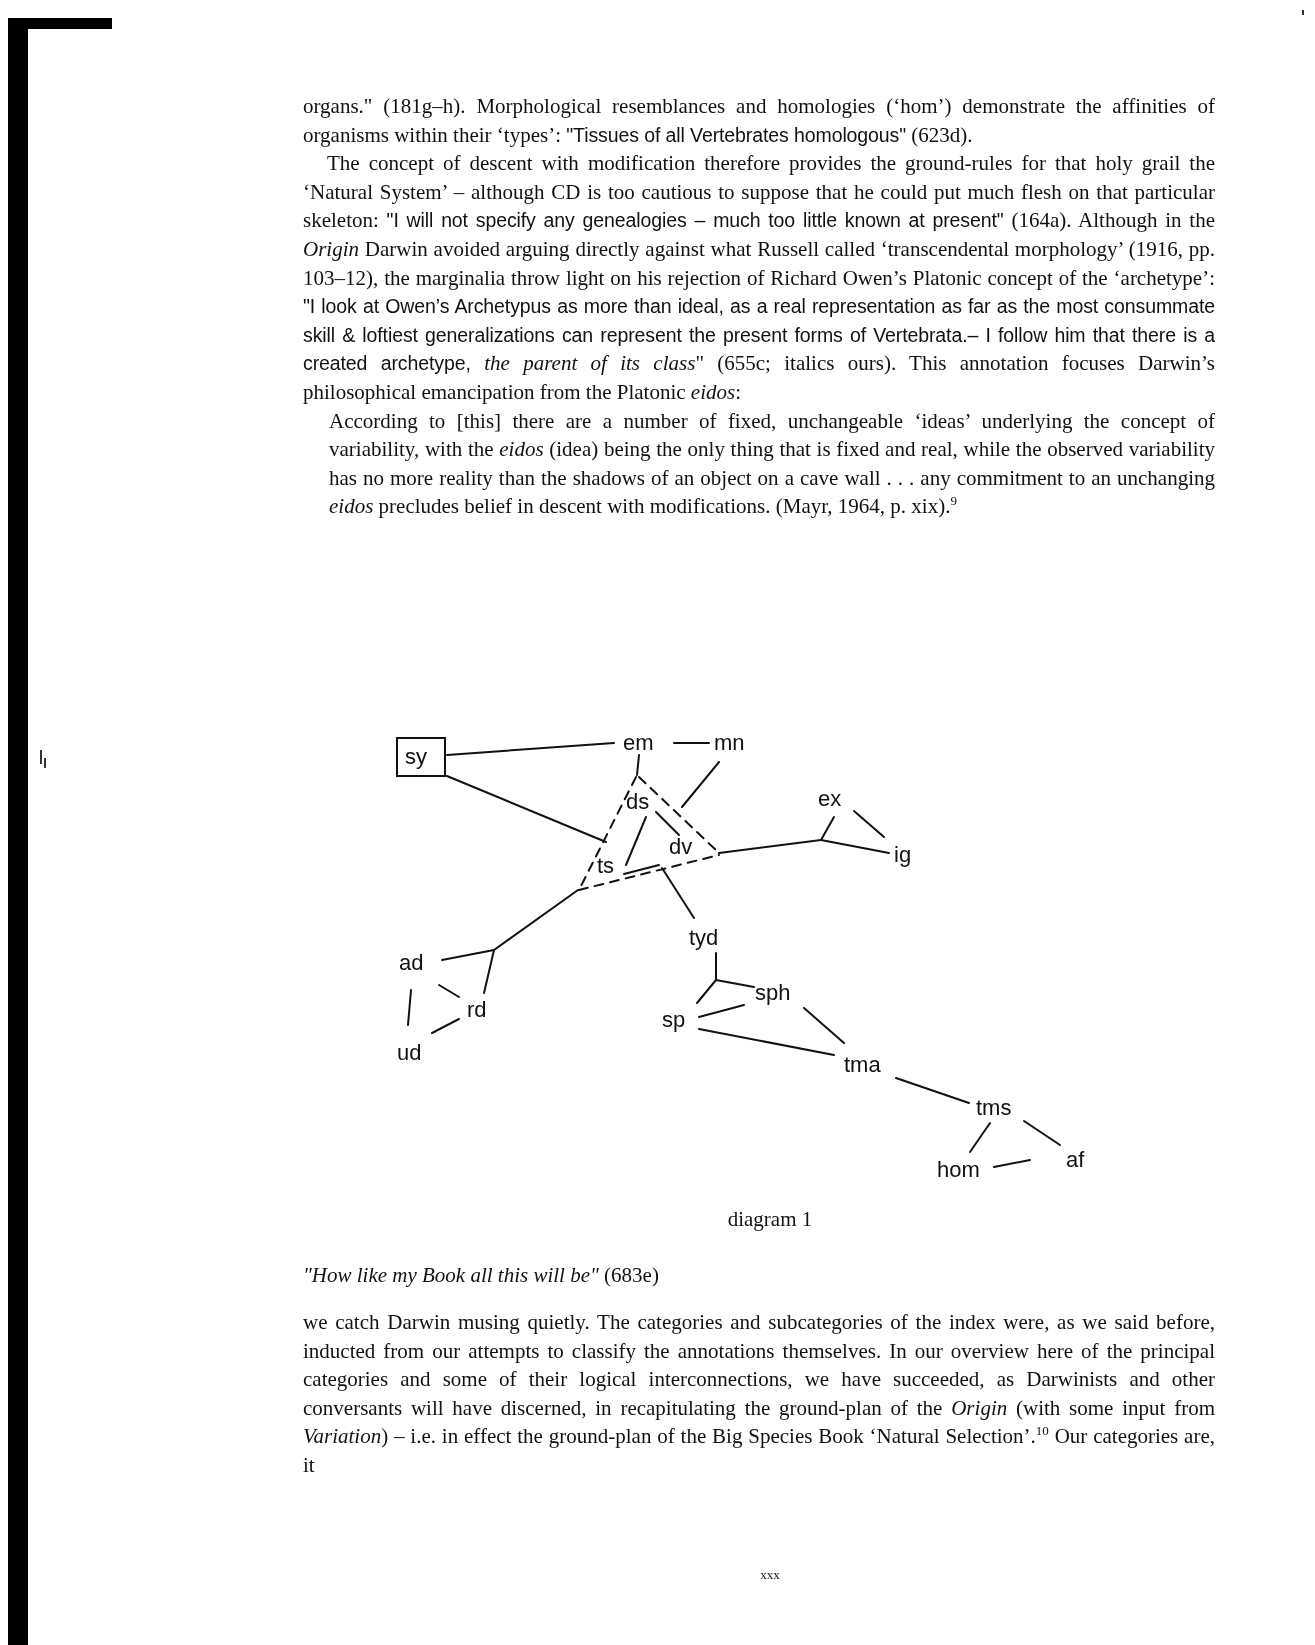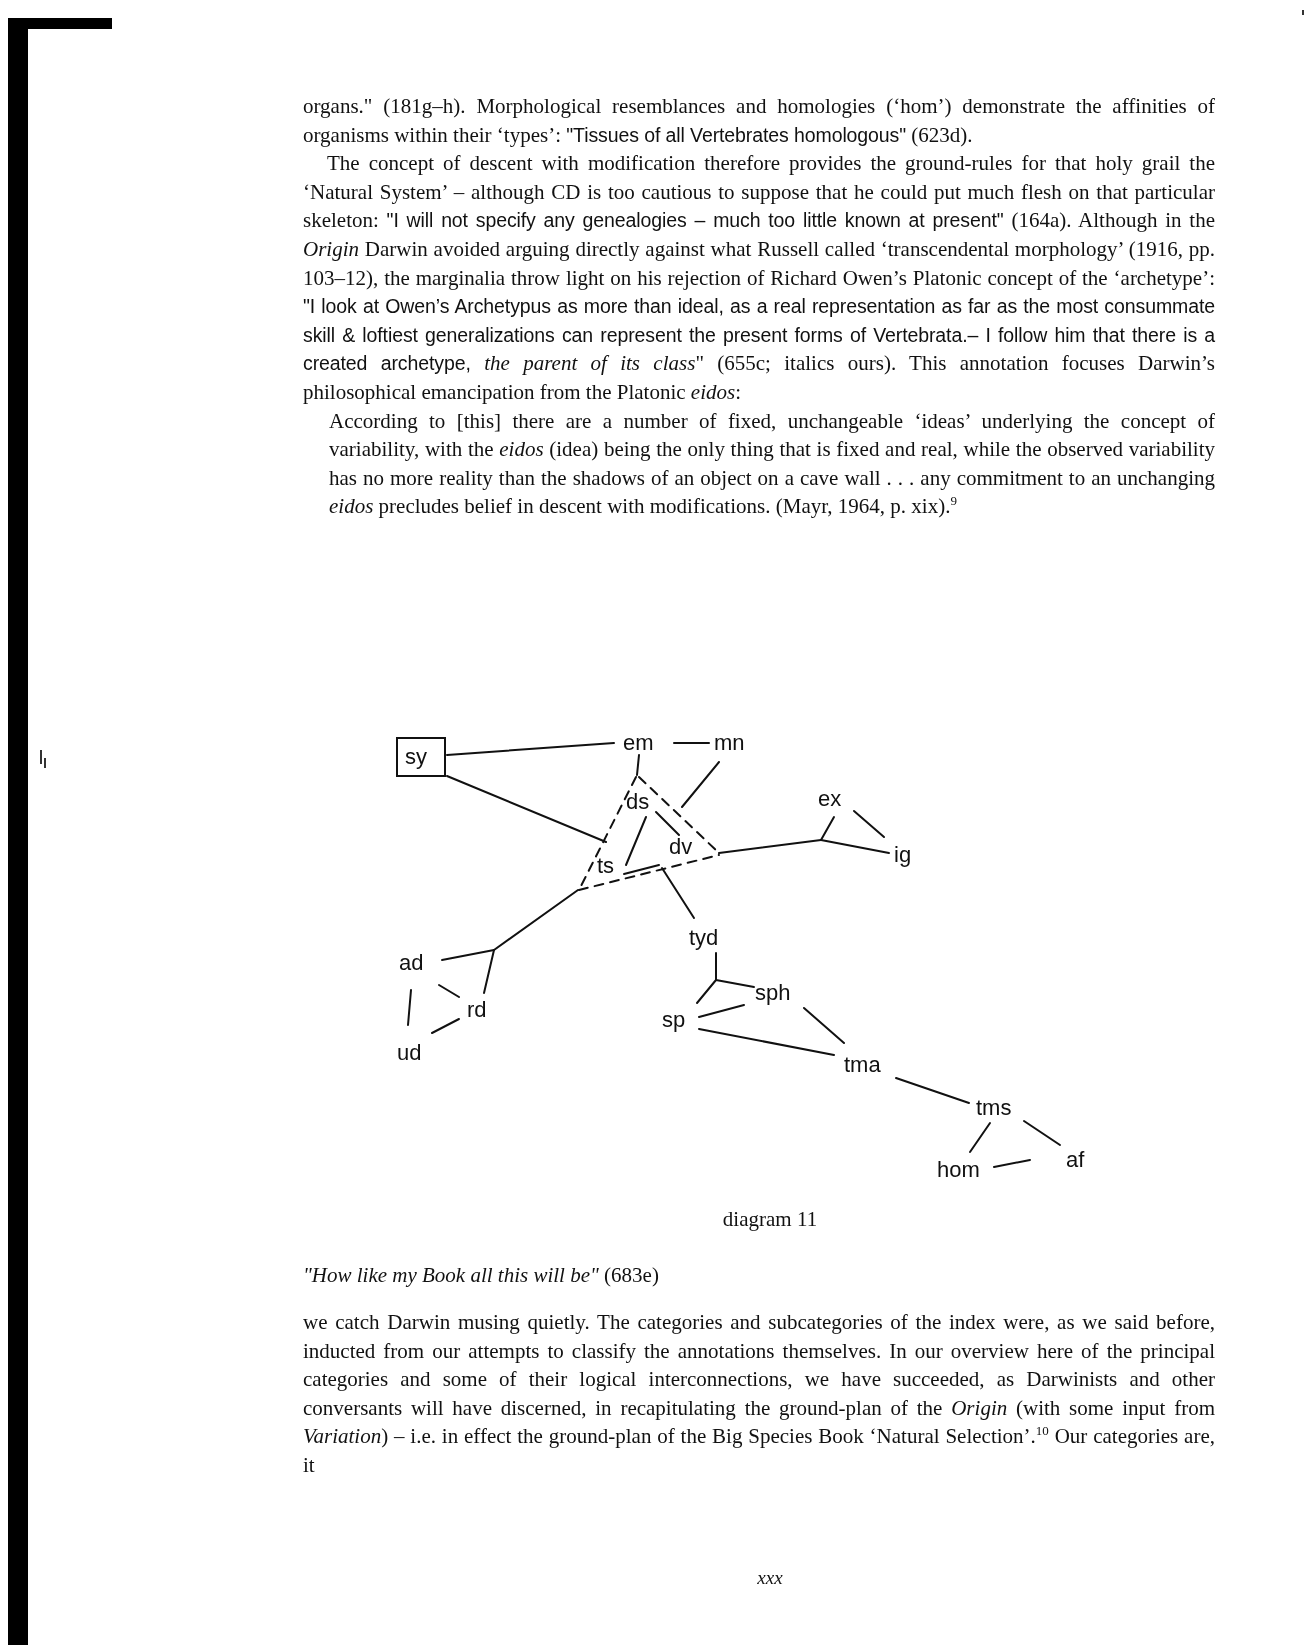--- a/index.html
+++ b/index.html
@@ -13,21 +13,21 @@
   .sans { font-family:"Liberation Sans", sans-serif; font-size:19.5px; letter-spacing:-0.1px; }
   .quote { margin:0 0 3px 26px; text-align:justify; }
   i { font-style:italic; }
   sup { font-size:13px; line-height:0; }
   .diagram { position:absolute; left:394px; top:755px; width:720px; height:440px; }
   .diagram svg { width:100%; height:100%; overflow:visible; }
   .lbl { font-family:"Liberation Sans", sans-serif; font-size:22px; fill:#111; }
   .caption { position:absolute; left:600px; top:1207px; width:340px; text-align:center; font-size:21px; }
   .heading { position:absolute; left:303px; top:1263px; font-size:21px; }
   .text2 { position:absolute; left:303px; top:1308px; width:912px; font-size:21px; line-height:28.6px; }
-  .pagenum { position:absolute; left:720px; top:1567px; width:100px; text-align:center; font-size:19px;font-style:italic; }
+  .pagenum { position:absolute; left:720px; top:1567px; width:100px; text-align:center; font-size:13px; }
 </style>
 </head>
 <body>
 
 <div class="bar-v"></div>
 <div class="bar-h"></div>
 <div class="speck" style="left:40px;top:750px;width:2px;height:14px;"></div>
 <div class="speck" style="left:44px;top:758px;width:2px;height:10px;"></div>
 <div class="speck" style="left:1302px;top:10px;width:2px;height:5px;"></div>
 
@@ -90,21 +90,21 @@
     <text class="lbl" x="361" y="245">sph</text>
     <text class="lbl" x="268" y="272">sp</text>
     <text class="lbl" x="3" y="305">ud</text>
     <text class="lbl" x="450" y="317">tma</text>
     <text class="lbl" x="582" y="360">tms</text>
     <text class="lbl" x="543" y="422">hom</text>
     <text class="lbl" x="672" y="412">af</text>
   </svg>
 </div>
 
-<div class="caption">diagram 11</div>
+<div class="caption">diagram 1</div>
 
 <div class="heading"><i>"How like my Book all this will be"</i><span> (683e)</span></div>
 
 <div class="text2">
   <p class="p"><span>we catch Darwin musing quietly. The categories and subcategories of the index were, as we said before, inducted from our attempts to classify the annotations themselves. In our overview here of the principal categories and some of their logical interconnections, we have succeeded, as Darwinists and other conversants will have discerned, in recapitulating the ground-plan of the </span><i>Origin</i><span> (with some input from </span><i>Variation</i><span>) – i.e. in effect the ground-plan of the Big Species Book ‘Natural Selection’.</span><sup>10</sup><span> Our categories are, it</span></p>
 </div>
 
 <div class="pagenum">xxx</div>
 
 </body></html>

